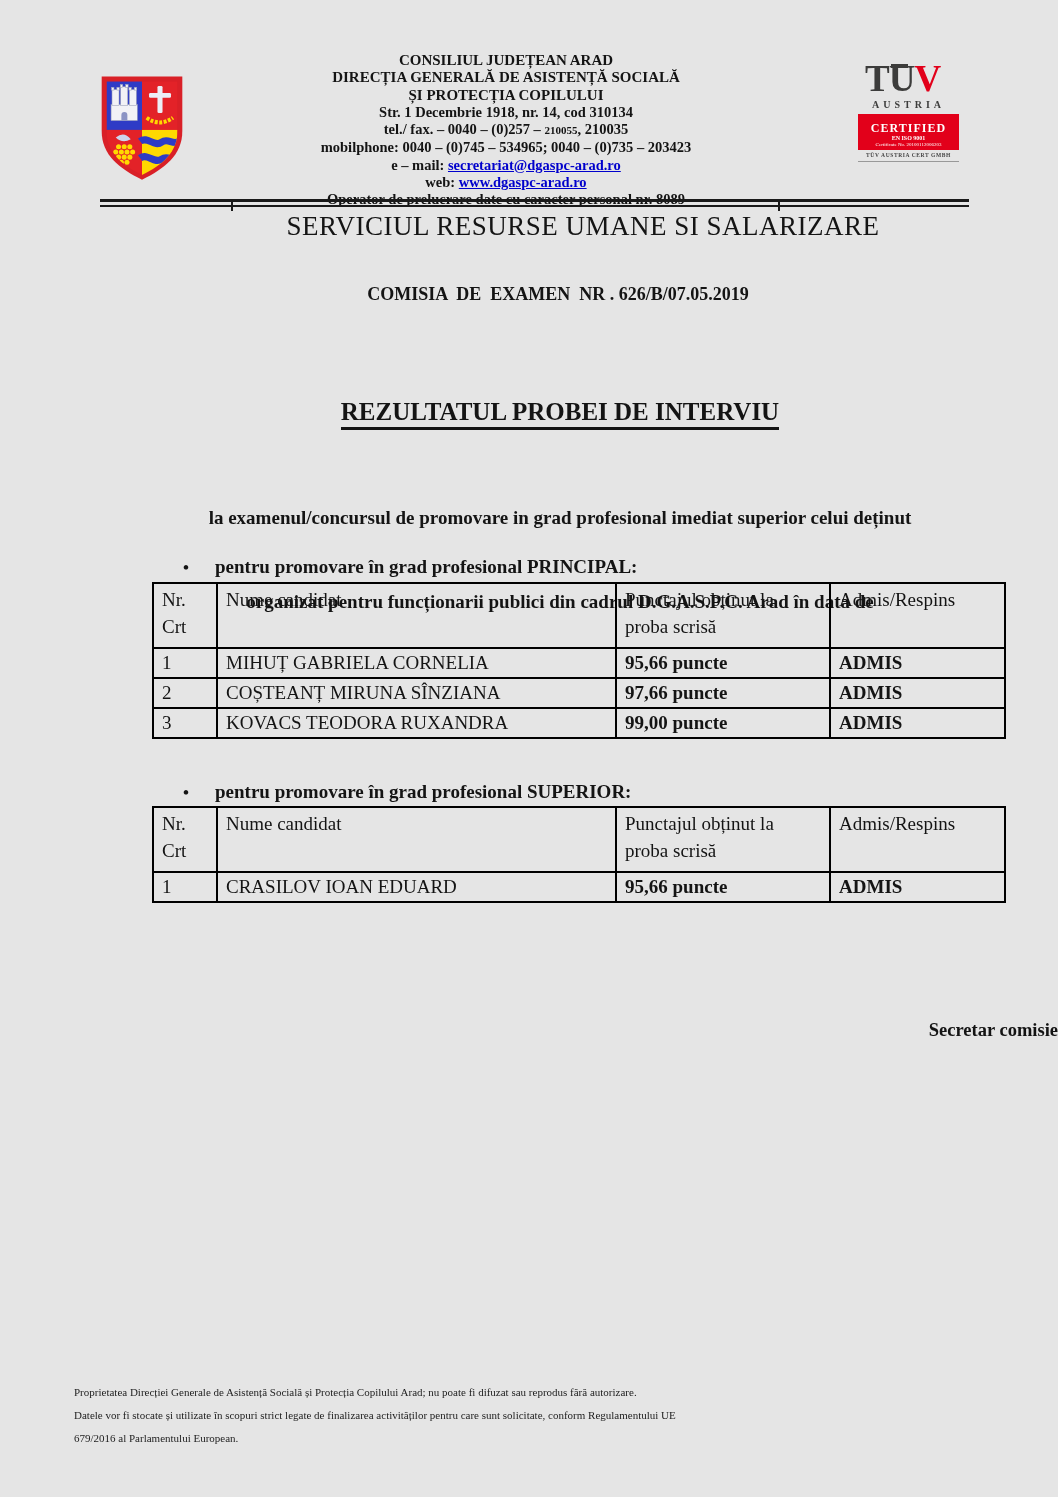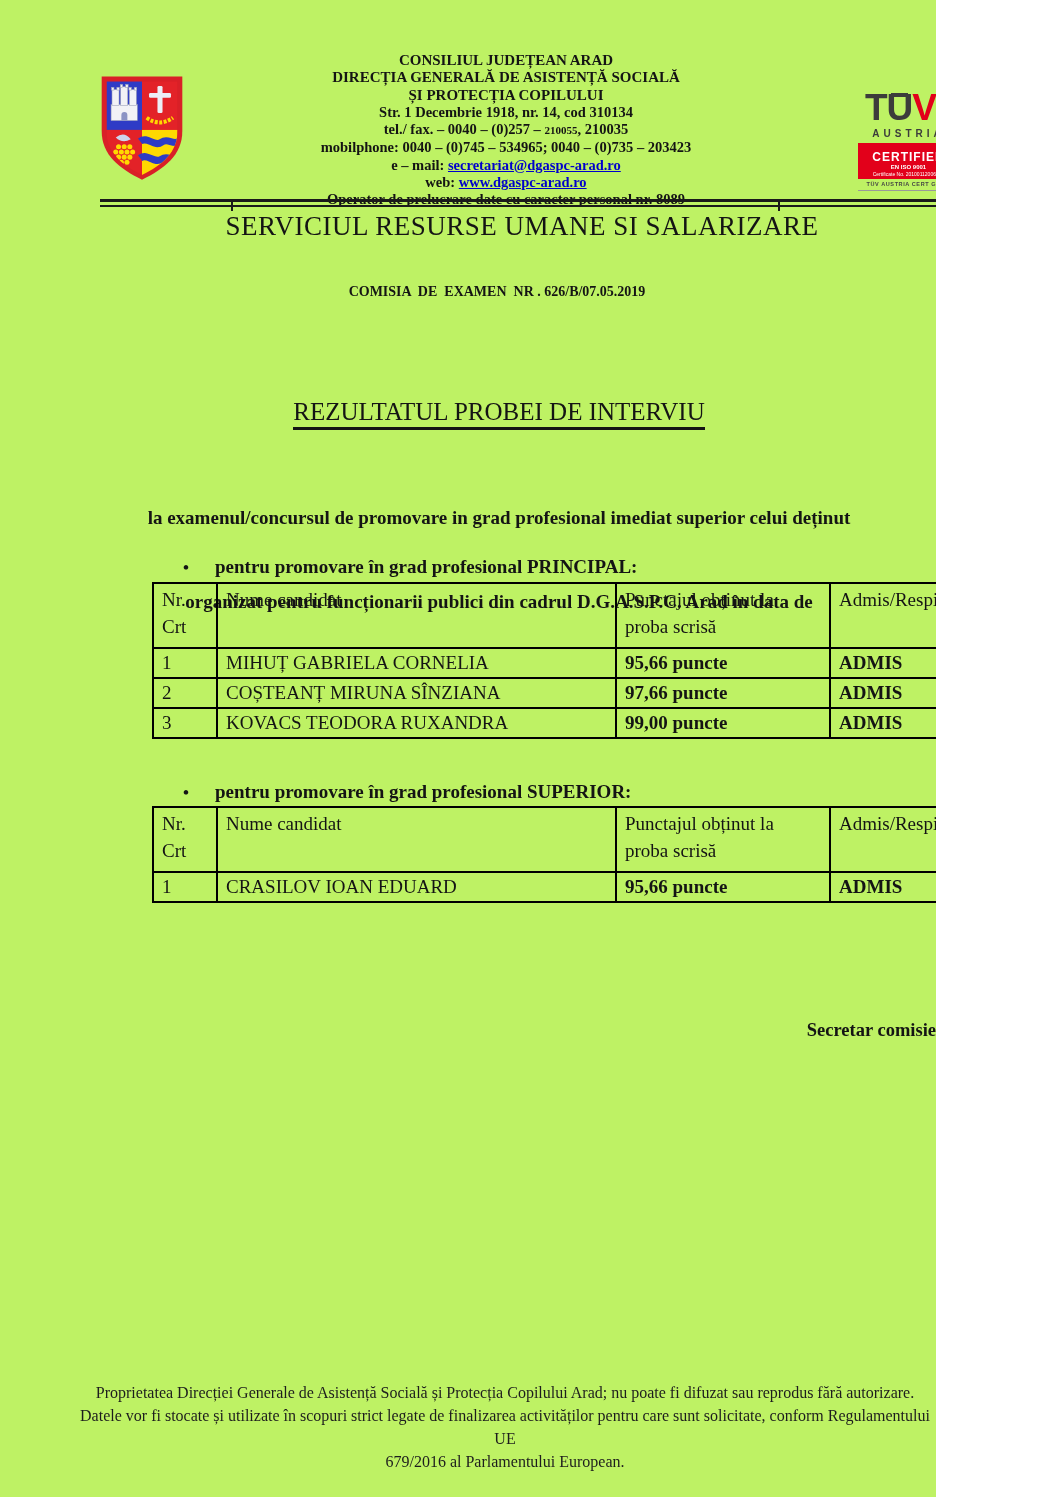--- a/index.html
+++ b/index.html
@@ -1,73 +1,73 @@
 <!DOCTYPE html>
 <html><head>
 <meta charset="utf-8">
 <style>
   html,body{margin:0;padding:0;background:#fff;}
   .page{
-    position:relative;width:936px;height:1497px;background:#bef264;overflow:hidden;
+    position:relative;width:1058px;height:1497px;background:#e5e5e5;overflow:hidden;
     font-family:"Liberation Serif", serif;color:#141414;
   }
   
   .coa{position:absolute;left:97px;top:74px;width:90px;height:110px;}
   .org{position:absolute;left:230px;top:52px;width:552px;text-align:center;
        font-weight:bold;font-size:15px;line-height:17.3px;}
   .org .addr{font-size:14.5px;}
   .org .tiny-num{font-size:11px;}
   .org a,.org .link{color:#0000cc;text-decoration:underline;cursor:pointer;}
   
-  .tuv{position:absolute;left:858px;top:89px;width:101px;text-align:center;
-       font-family:Liberation Sans, sans-serif;}
+  .tuv{position:absolute;left:858px;top:60px;width:101px;text-align:center;
+       font-family:Liberation Serif, serif;}
   .tuv-brand{position:relative;height:38px;font-size:37px;font-weight:bold;
              letter-spacing:-1px;line-height:38px;color:#3c3c3b;text-align:left;padding-left:7px;}
   .tuv-brand .red{color:#e2001a;}
   .tuv-macron{position:absolute;left:33px;top:4px;width:17px;height:4px;background:#3c3c3b;}
   .tuv-austria{font-size:10px;font-weight:bold;letter-spacing:4px;color:#3c3c3b;margin:1px 0 4px 0;}
   .tuv-box{background:#e2001a;color:#fff;padding:8px 0 2px 0;}
   .tuv-box .certified{font-size:12px;font-weight:bold;letter-spacing:1px;line-height:13px;}
   .tuv-box .iso{font-size:6px;font-weight:bold;line-height:7px;}
   .tuv-box .certno{font-size:5px;line-height:6px;}
   .tuv-gmbh{font-size:5.5px;font-weight:bold;color:#444;letter-spacing:0.6px;
             border-bottom:1px solid #999;padding:2px 0 3px 0;}
   
   .rule{position:absolute;left:100px;top:199px;width:869px;height:3px;
         border-top:3px solid #1a1a1a;border-bottom:2px solid #1a1a1a;}
   .rule-tick{position:absolute;top:-3px;width:2px;height:12px;background:#1a1a1a;}
   
   .service-title{position:absolute;left:108px;right:0;top:211px;text-align:center;
                  font-size:27px;letter-spacing:0.5px;}
   .committee-title{position:absolute;left:62px;right:4px;top:284px;text-align:center;
-                   font-size:14px;font-weight:bold;white-space:pre-wrap;}
+                   font-size:18px;font-weight:bold;white-space:pre-wrap;}
   .result-wrap{position:absolute;left:62px;right:0;top:398px;text-align:center;}
-  .result-title{display:inline-block;font-size:25px;font-weight:normal;
+  .result-title{display:inline-block;font-size:25px;font-weight:bold;
                 border-bottom:3px solid #141414;padding-bottom:1px;}
   .intro{position:absolute;left:62px;right:0;top:448px;text-align:center;
          font-size:19px;font-weight:bold;line-height:28px;white-space:pre-wrap;}
   
   .bullet-line{position:absolute;left:183px;font-size:19px;font-weight:bold;}
   .bullet-line .dot{display:inline-block;width:32px;font-size:17px;}
   table.results{position:absolute;left:152px;border-collapse:collapse;
                 table-layout:fixed;width:800px;font-size:19px;}
   table.results, table.results td{border:2px solid #000;}
   table.results td{padding:2px 8px;vertical-align:top;overflow:hidden;}
   td.c1{width:46px;}
   td.c2{width:381px;padding-left:13px;}
   td.c3{width:196px;}
   td.c4{width:157px;}
   tr.head td{height:59px;line-height:27px;margin-top:18px;}
   tr.row td{height:24px;line-height:24px;}
   .bold{font-weight:bold;}
   
   .signature{position:absolute;left:88px;right:0;top:1020px;text-align:right;
              font-size:18.5px;font-weight:bold;}
-  .footer{position:absolute;left:74px;right:0;top:1381px;text-align:center;
-          font-size:16px;line-height:23px;color:#1d1d1d;}
+  .footer{position:absolute;left:74px;right:0;top:1381px;text-align:left;
+          font-size:11px;line-height:23px;color:#1d1d1d;}
 </style>
 </head>
 <body>
 
 <div class="page">
 
   <svg class="coa" viewBox="0 0 96 114" aria-hidden="true">
     <defs>
       <clipPath id="shieldClip">
         <path d="M10,6 H86 V58 C86,82 70,95 48,106 C26,95 10,82 10,58 Z"></path>

